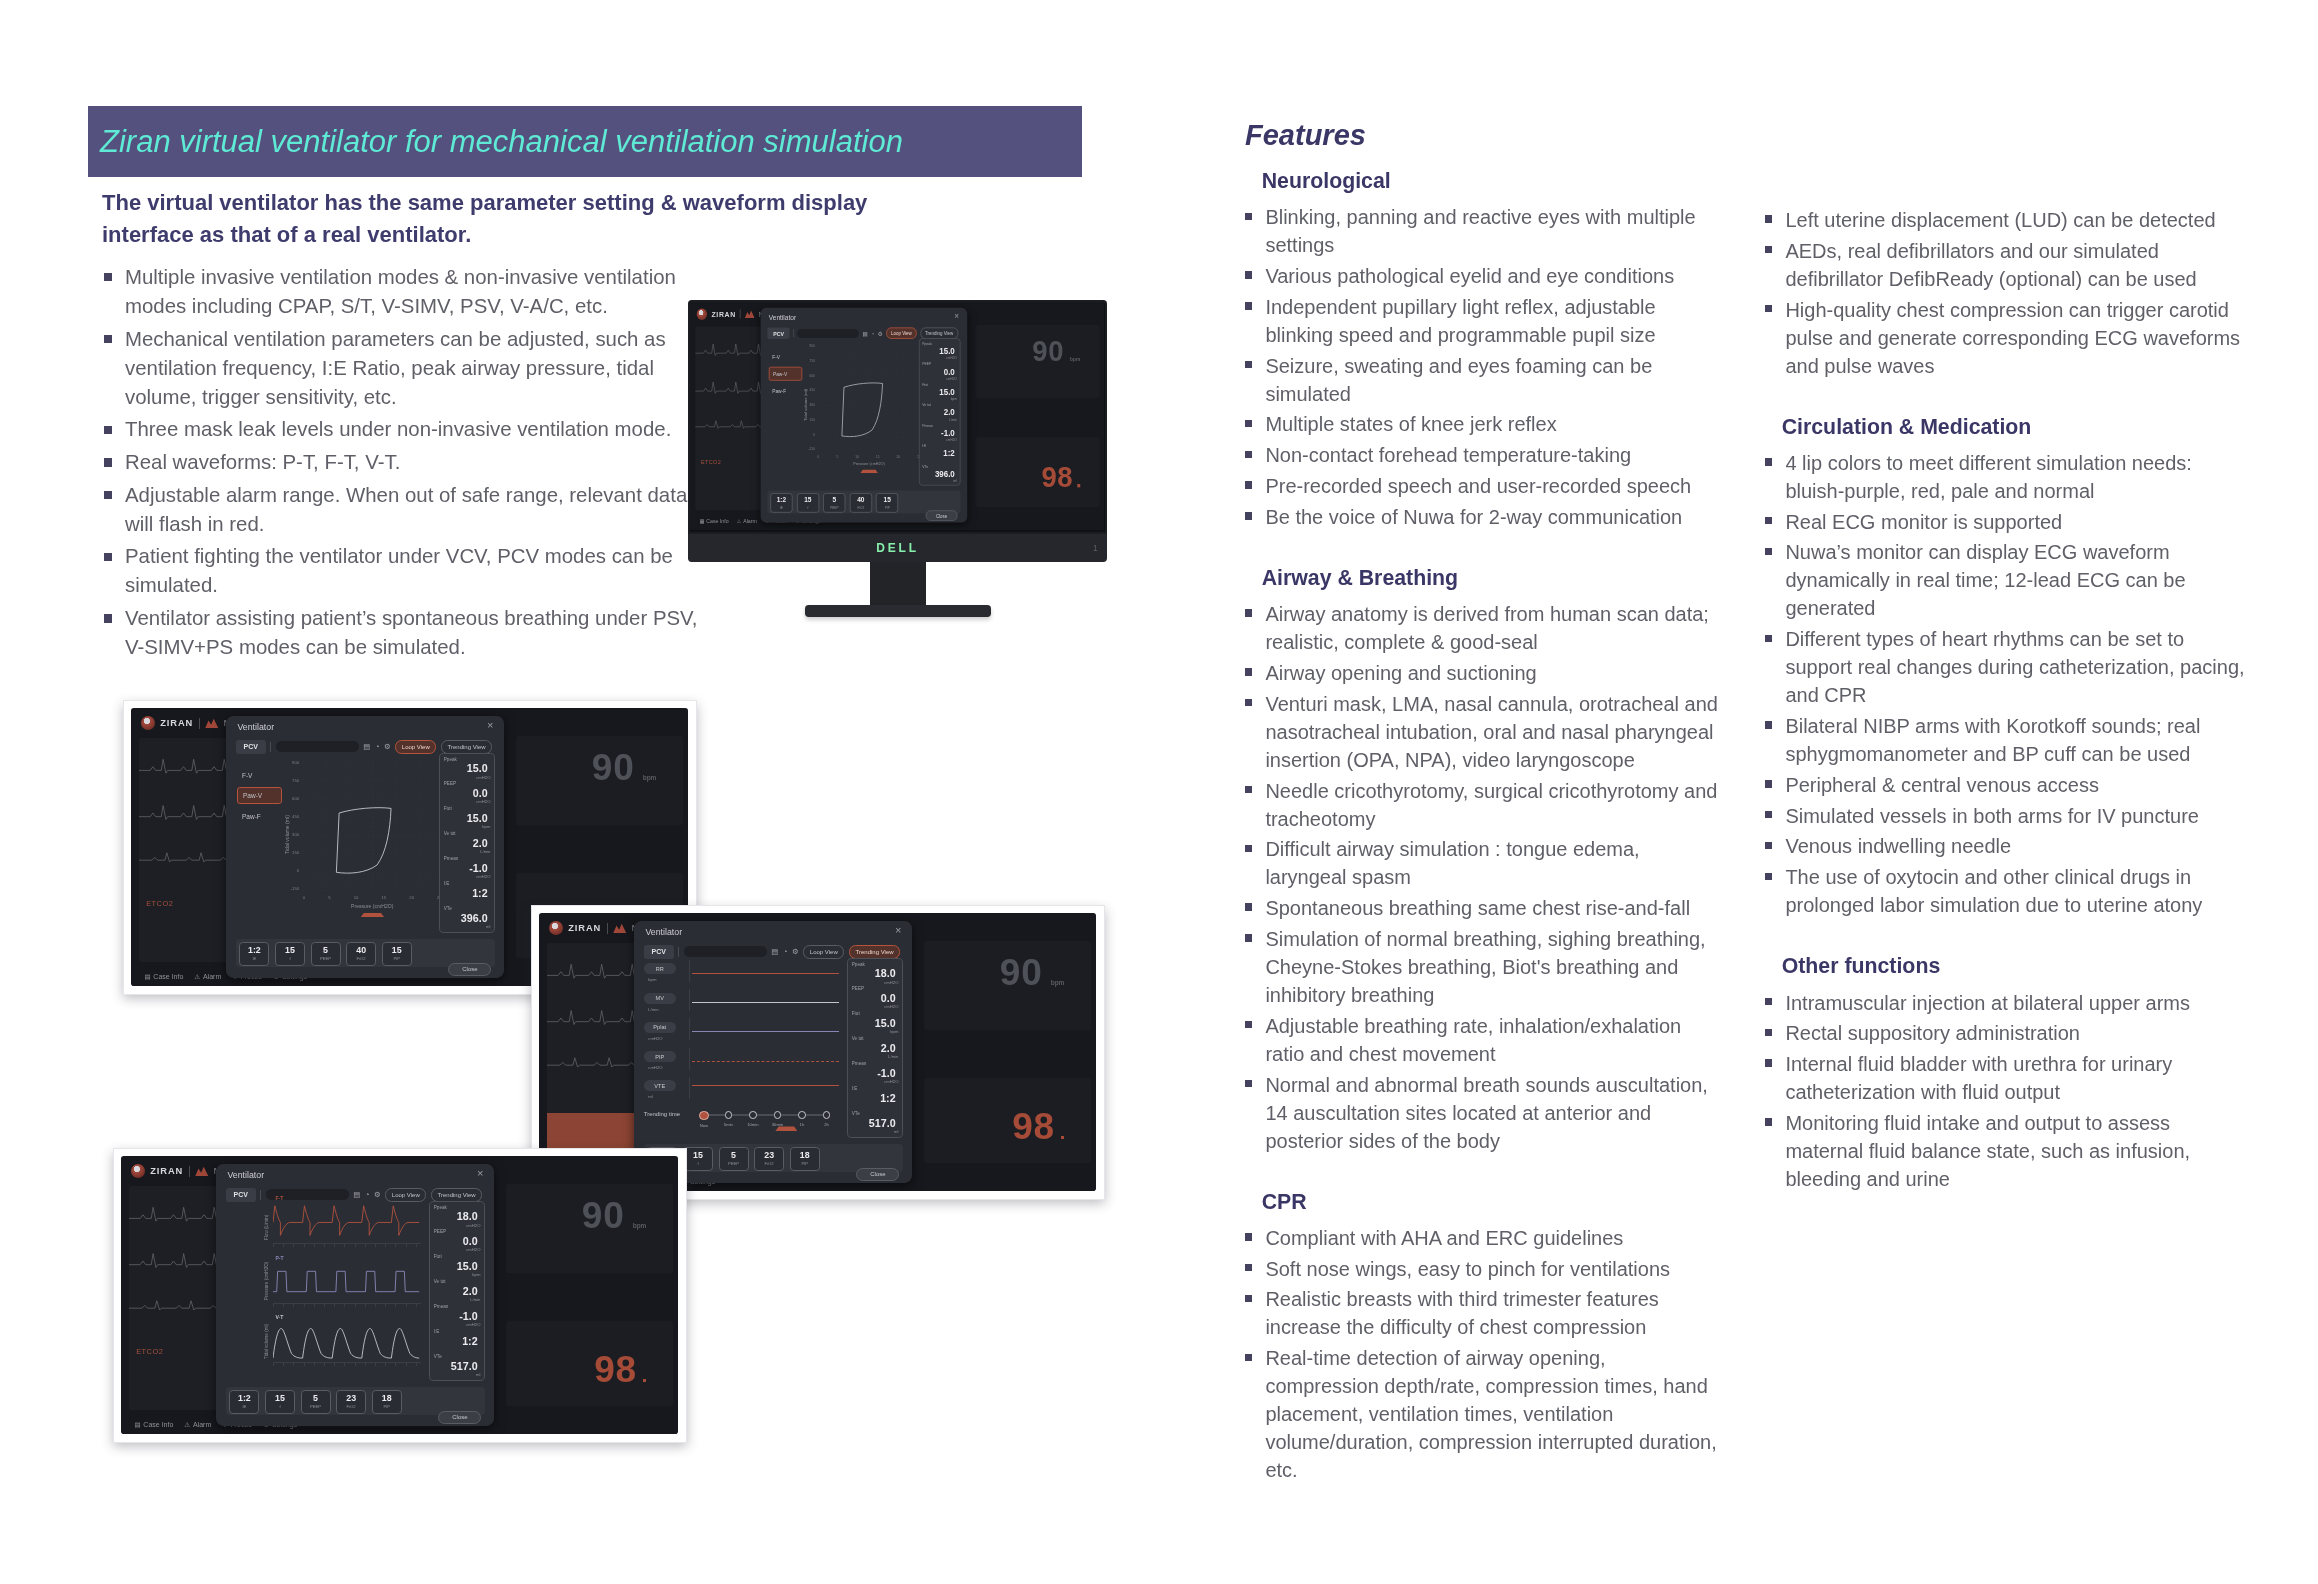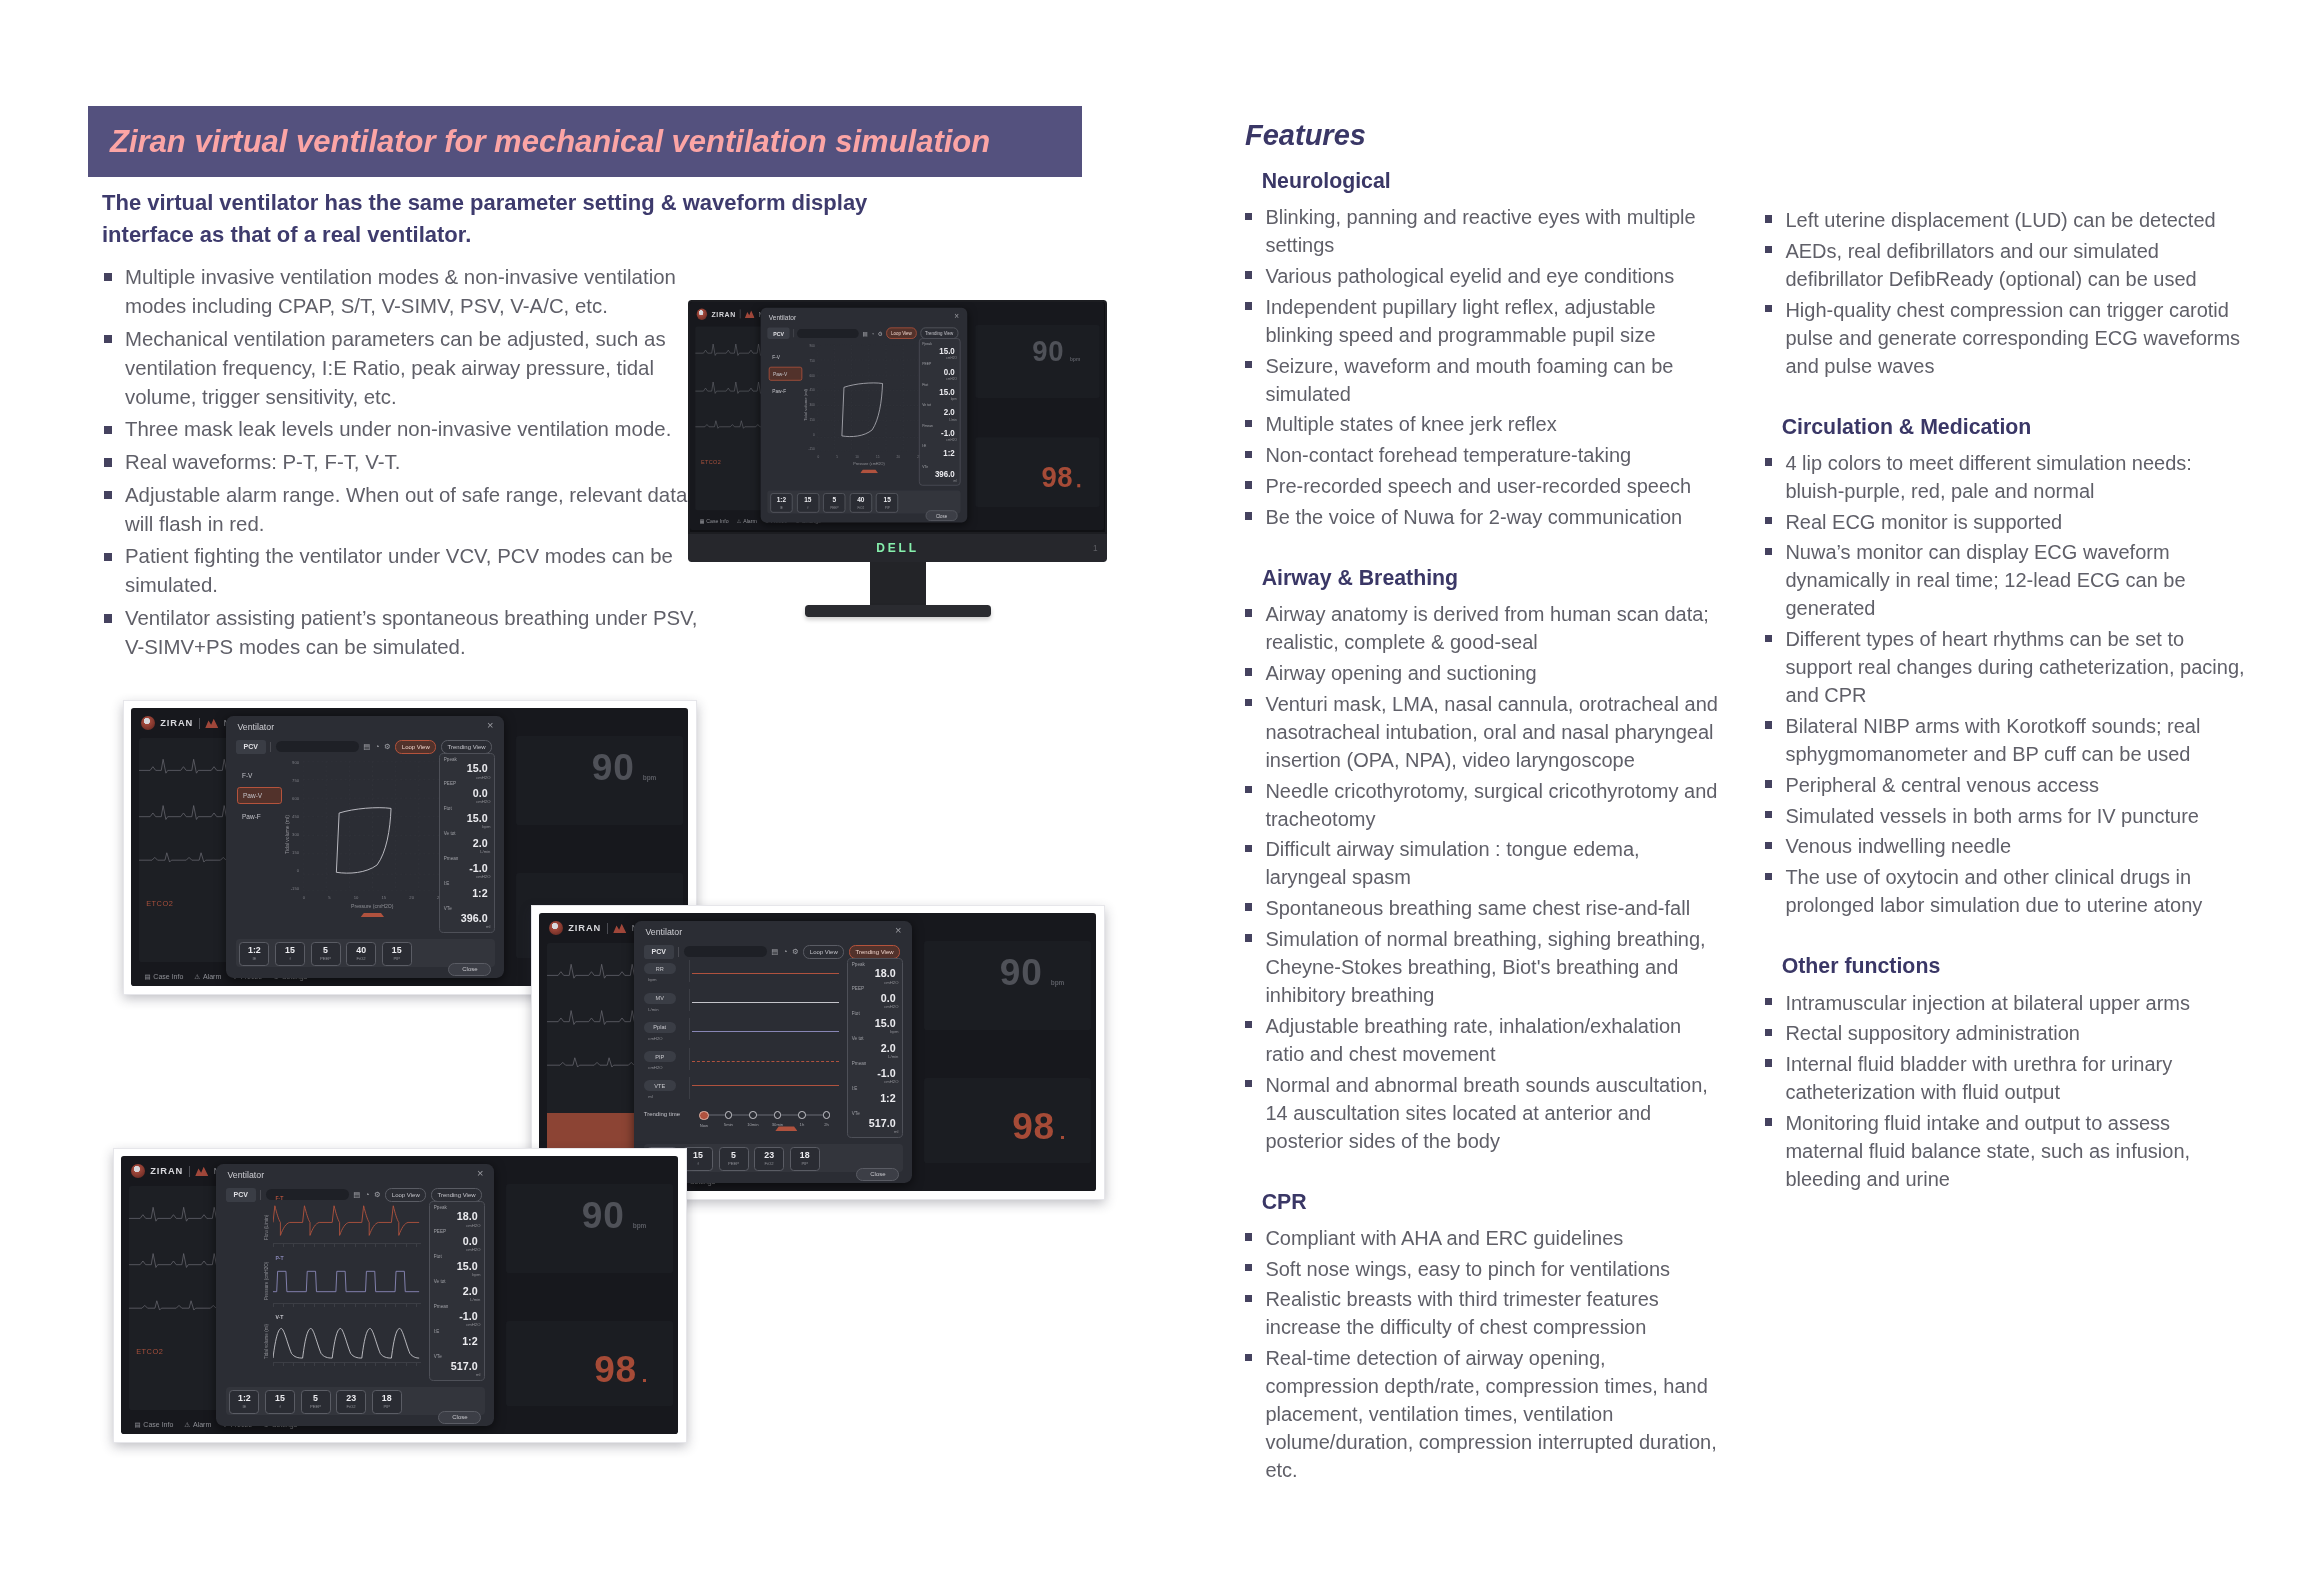--- a/index.html
+++ b/index.html
@@ -2,21 +2,21 @@
 <html style="font-size:15px"><head>
 <meta charset="utf-8">
 <style>
   html,body{margin:0;padding:0;background:#ffffff}
   .page{position:relative;width:2319px;height:1584px;background:#ffffff;overflow:hidden;
         font-family:"Liberation Sans",sans-serif}
 
   
   .banner{position:absolute;left:88px;top:106px;width:994px;height:71px;background:#54517e;
           display:flex;align-items:center}
-  .banner .t{color:#fca5a5;font-style:italic;font-weight:bold;font-size:31px;padding-left:22px}
+  .banner .t{color:#5eead4;font-style:italic;font-weight:normal;font-size:31px;padding-left:12px}
 
   .lead{position:absolute;left:102px;top:187px;width:816px;color:#3e3b6d;font-weight:bold;
         font-size:22px;line-height:32px}
   .lead span{display:block}
 
   .intro-list{position:absolute;left:102px;top:263px;width:605px}
   .intro-list .dli{display:block;position:relative;padding-left:23px;margin-bottom:3.7px;
         font-size:20.4px;line-height:29px;color:#5f5f68}
   .intro-list .dli::before{content:"";position:absolute;left:1.9px;top:10.2px;width:8.3px;height:8.3px;background:#45425f}
 
@@ -816,21 +816,21 @@
 
   <div class="features-heading">Features</div>
 
   <div class="fcol fcol-a">
     <div class="fsec">
       <h3>Neurological</h3>
       <div class="flist">
           <span class="dli">Blinking, panning and reactive eyes with multiple settings</span>
           <span class="dli">Various pathological eyelid and eye conditions</span>
           <span class="dli">Independent pupillary light reflex, adjustable blinking speed and programmable pupil size</span>
-          <span class="dli">Seizure, waveform and mouth foaming can be simulated</span>
+          <span class="dli">Seizure, sweating and eyes foaming can be simulated</span>
           <span class="dli">Multiple states of knee jerk reflex</span>
           <span class="dli">Non-contact forehead temperature-taking</span>
           <span class="dli">Pre-recorded speech and user-recorded speech</span>
           <span class="dli">Be the voice of Nuwa for 2-way communication</span>
         </div>
     </div>
     <div class="fsec">
       <h3>Airway &amp; Breathing</h3>
       <div class="flist">
           <span class="dli">Airway anatomy is derived from human scan data; realistic, complete &amp; good-seal</span>

